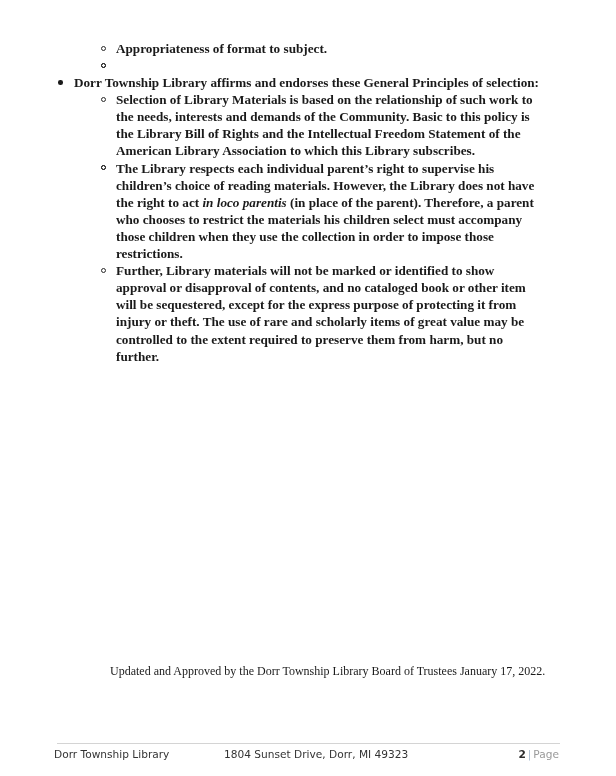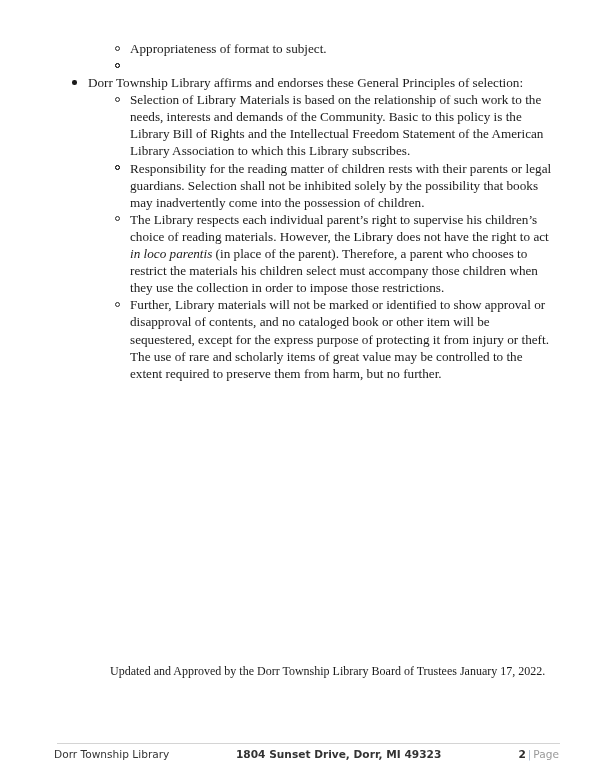--- a/index.html
+++ b/index.html
@@ -19,23 +19,24 @@
   .page {
     position: absolute;
     left: 0; top: 0;
     width: 616px;
     height: 776px;
   }
 
   
   .content {
     position: absolute;
-    left: 54px;
+    left: 40px;
     top: 40px;
     width: 502px;
+    font-weight: bold;
   }
 
   ul.level1 {
     list-style: none;
     margin: 0;
     padding: 0;
   }
   ul.level2 {
     list-style: none;
     margin: 0;
@@ -120,22 +121,21 @@
     position: absolute;
     left: 0;
     top: 0;
     white-space: nowrap;
   }
   .footer-center {
     position: absolute;
     left: 170px;
     top: 0;
     white-space: nowrap;
-    font-weight: bold;
-    margin-left: 12px;
+    font-weight: normal;
   }
   .footer-right {
     position: absolute;
     right: 0;
     top: 0;
     white-space: nowrap;
   }
   .pg-num {
     font-weight: bold;
     color: #2b2b2b;
@@ -177,24 +177,20 @@
       </li>
     </ul>
 
     <ul class="level2">
       <li class="sub">
         <span class="marker"></span>
         <span>Selection of Library Materials is based on the relationship of such work to the needs, interests and demands of the Community.  Basic to this policy is the Library Bill of Rights and the Intellectual Freedom Statement of the American Library Association to which this Library subscribes.</span>
       </li>
       <li class="sub">
         <span class="marker"></span>
-      </li>
-      <li class="sub">
-        <span class="marker"></span>
-        <span>Responsibility for the reading matter of children rests with their parents or legal guardians.  Selection shall not be inhibited solely by the possibility that books may inadvertently come into the possession of children.</span>
       </li>
       <li class="sub">
         <span class="marker"></span>
         <span>The Library respects each individual parent’s right to supervise his children’s choice of reading materials.  However, the Library does not have the right to act </span><span class="it">in loco parentis</span><span> (in place of the parent).  Therefore, a parent who chooses to restrict the materials his children select must accompany those children when they use the collection in order to impose those restrictions.</span>
       </li>
       <li class="sub">
         <span class="marker"></span>
         <span>Further, Library materials will not be marked or identified to show approval or disapproval of contents, and no cataloged book or other item will be sequestered, except for the express purpose of protecting it from injury or theft.  The use of rare and scholarly items of great value may be controlled to the extent required to preserve them from harm, but no further.</span>
       </li>
     </ul>

